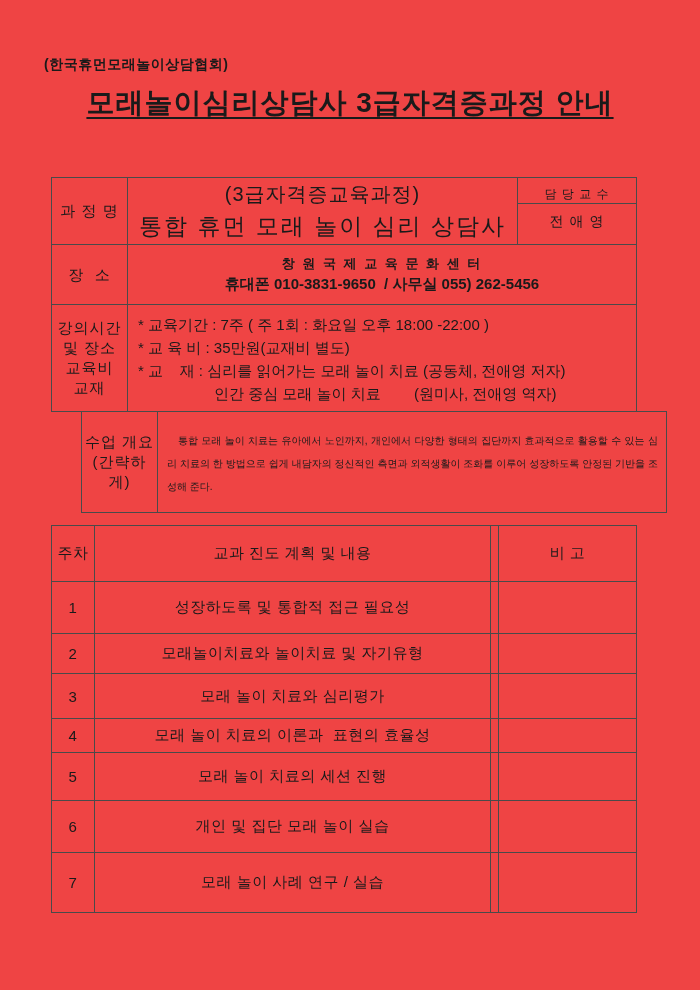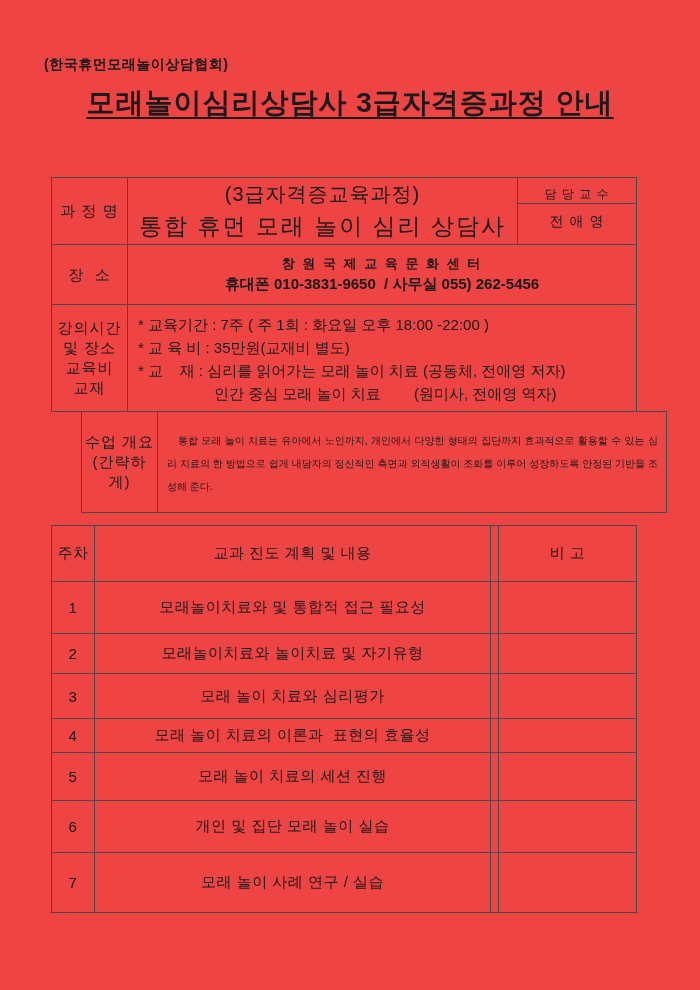--- a/index.html
+++ b/index.html
@@ -145,21 +145,21 @@
       </colgroup>
     <tbody>
         <tr>
       <td>주차</td>
       <td>교과 진도 계획 및 내용</td>
       <td></td>
       <td>비 고</td>
     </tr>
     <tr>
       <td>1</td>
-      <td>모래놀이치료와 및 통합적 접근 필요성</td>
+      <td>성장하도록 및 통합적 접근 필요성</td>
       <td></td>
       <td></td>
     </tr>
     <tr>
       <td>2</td>
       <td>모래놀이치료와 놀이치료 및 자기유형</td>
       <td></td>
       <td></td>
     </tr>
     <tr>

